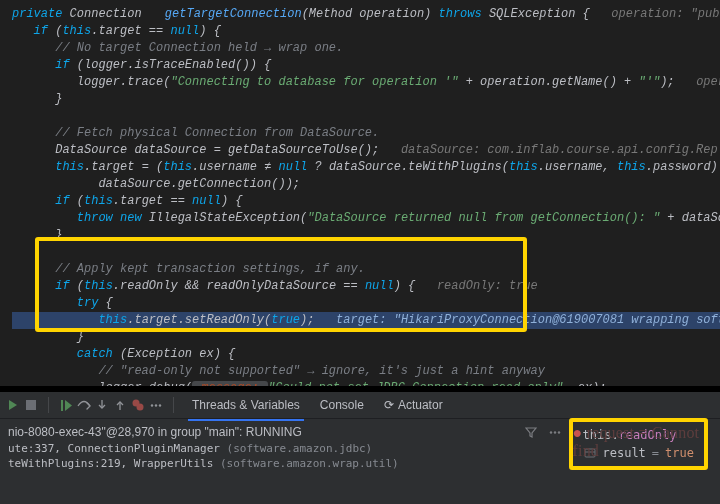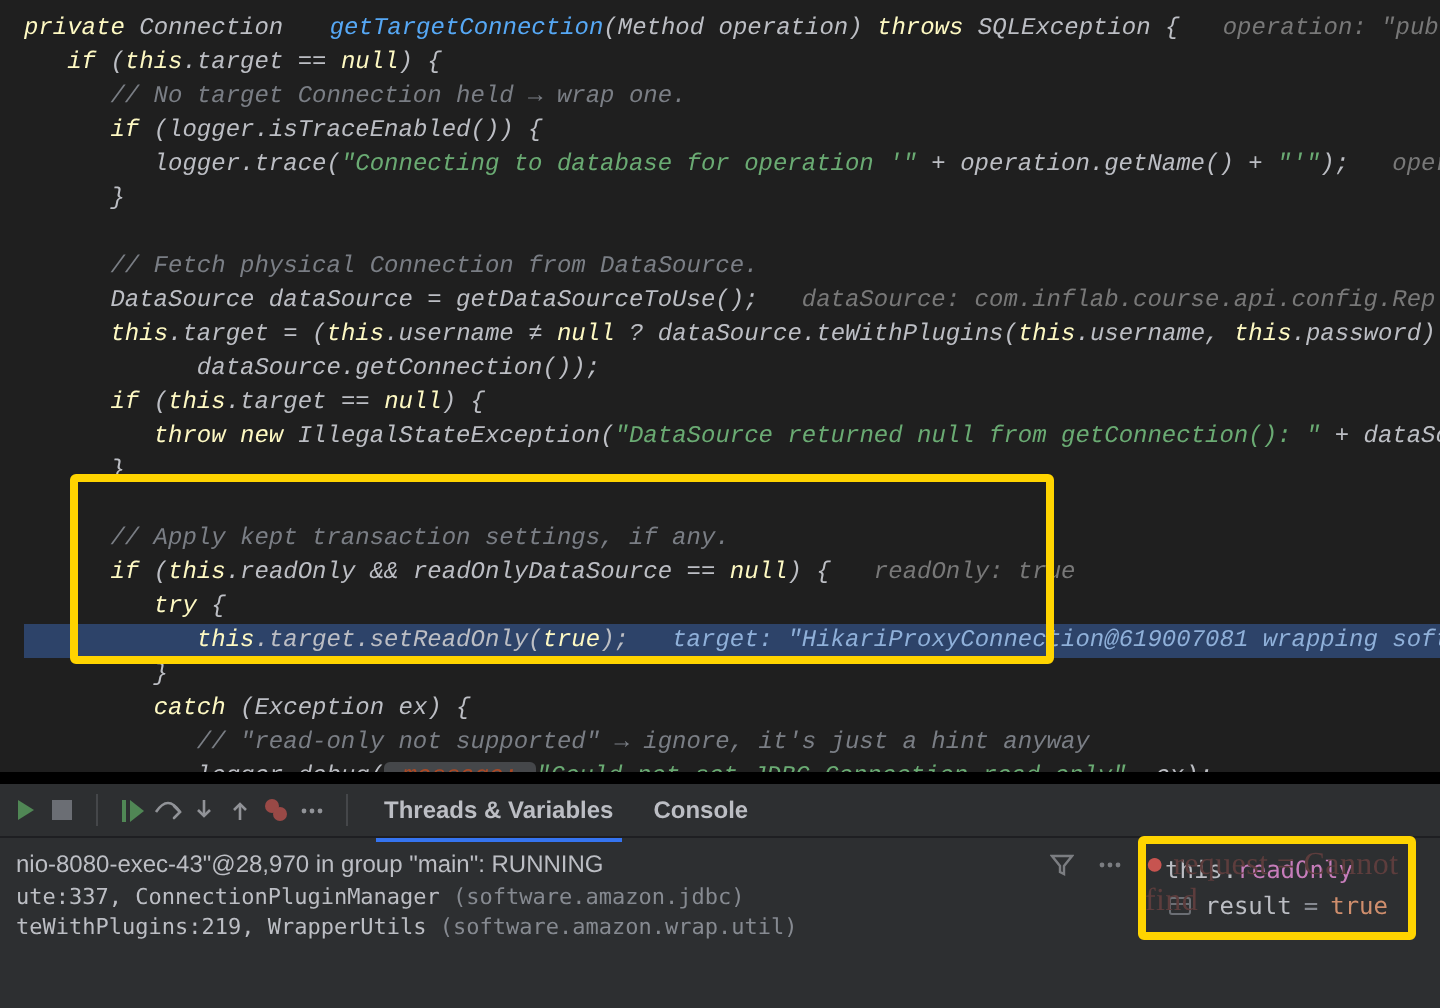--- a/index.html
+++ b/index.html
@@ -1,28 +1,28 @@
 <!DOCTYPE html>
 <html><head>
 <meta charset="utf-8">
 <style>
   html,body{margin:0;padding:0;background:#1f1f1f;font-family:Menlo,Consolas,"Liberation Mono",monospace;font-size:12px;color:#bcbec4;width:720px;height:504px;overflow:hidden;}
   .editor{position:relative;height:386px;overflow:hidden;padding:6px 0 0 12px;box-sizing:border-box;line-height:17px;font-style:italic;}
   .line{white-space:pre;}
-  .kw{color:#fef9c3;}
+  .kw{color:#0ea5e9;}
   .str{color:#6aab73;}
   .cmt{color:#7a7e85;}
   .fn{color:#56a8f5;margin-left:16px;}
   .prm{color:#aa4926;font-style:italic;}
   .hint{color:#787878;font-style:italic;}
   .yellow-box{position:absolute;left:35px;top:237px;width:484px;height:87px;border:4px solid #ffd400;border-radius:3px;pointer-events:none;}
   .exec-line{background:#2d4369;}
   .divider{height:6px;background:#000;}
   .debug{background:#2d2f31;height:112px;position:relative;}
-  .tool-row{height:26px;display:flex;align-items:center;border-bottom:1px solid #1e1f22;gap:4px;padding:0 6px;font-weight:bold;}
+  .tool-row{height:26px;display:flex;align-items:center;border-bottom:1px solid #1e1f22;gap:4px;padding:0 6px;}
   .icon{width:14px;height:14px;display:inline-flex;align-items:center;justify-content:center;opacity:.7;}
   .icon svg{display:block;}
   .tb-sep{width:1px;height:16px;background:#45474a;margin:0 6px;}
   .tab{font-family:"Segoe UI",Arial,sans-serif;font-style:normal;font-size:12px;color:#bcbec4;padding:4px 8px;position:relative;}
   .tab.active::after{content:"";position:absolute;left:4px;right:4px;bottom:-5px;height:2px;background:#3574f0;}
   .status{padding:6px 8px 0 8px;font-family:"Segoe UI",Arial,sans-serif;font-style:normal;display:flex;align-items:center;justify-content:space-between;}
   .stack{padding:2px 0 0 8px;font-family:Menlo,monospace;font-size:11px;color:#868a91;line-height:15px;}
   .stack .m{color:#bcbec4;}
   .eval-box{position:absolute;right:12px;top:26px;border:4px solid #ffd400;border-radius:3px;background:#2d2f31;padding:6px 10px 6px 10px;font-family:Menlo,monospace;font-size:12px;}
   .eval-input{color:#bcbec4;}
@@ -112,20 +112,21 @@
     <span class="icon">
         <svg width="12" height="3">
           <circle cx="2" cy="1.5" r="1.2" fill="#bcbec4"></circle>
           <circle cx="6" cy="1.5" r="1.2" fill="#bcbec4"></circle>
           <circle cx="10" cy="1.5" r="1.2" fill="#bcbec4"></circle>
         </svg>
       </span>
     <span class="tb-sep"></span>
     <span class="tab active">Threads &amp; Variables</span>
     <span class="tab">Console</span>
+    <span class="tab"><span style="margin-right:4px">⟳</span><span>Actuator</span></span>
   </div>
 
   <div class="status">
     <span>nio-8080-exec-43"@28,970 in group "main": RUNNING</span>
     <span style="display:flex;gap:10px;margin-right:150px">
       <span class="icon filter-ic">
           <svg width="12" height="12" viewBox="0 0 12 12" fill="none" stroke="#bcbec4" stroke-width="1.2">
             <path d="M1 2 L11 2 L7 7 L7 11 L5 10 L5 7 Z"></path>
           </svg>
         </span>

